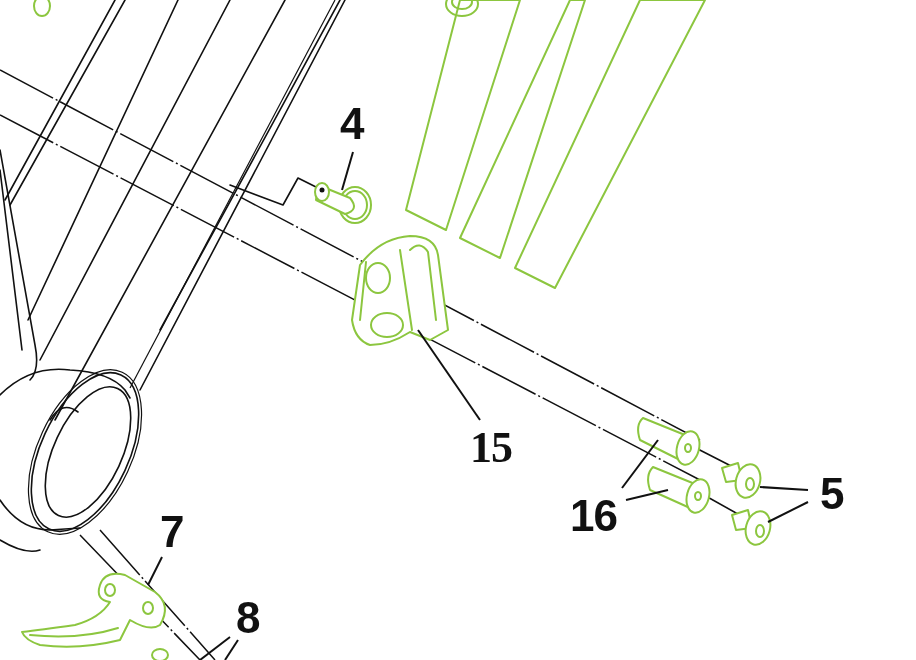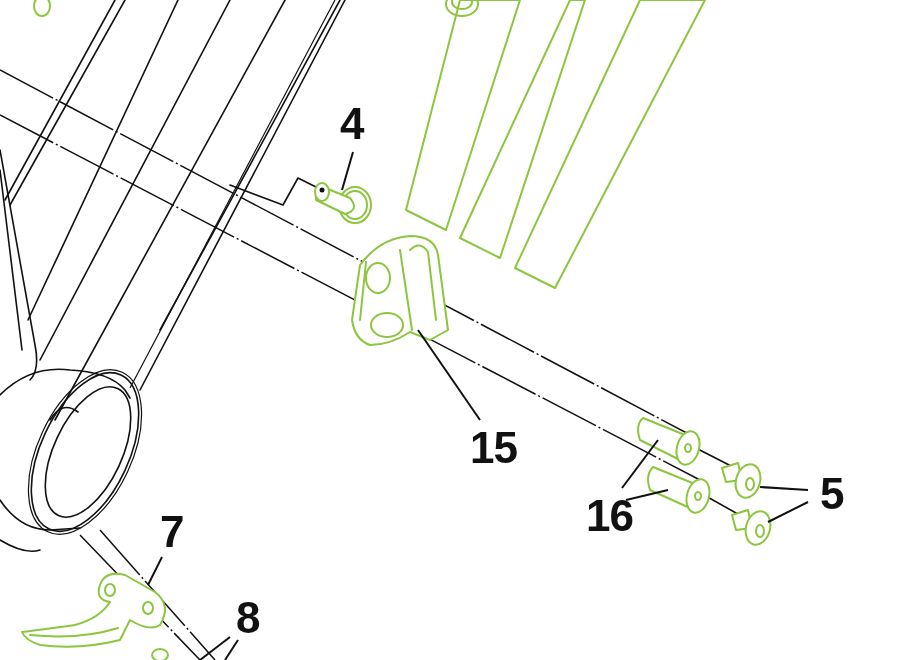--- a/index.html
+++ b/index.html
@@ -121,17 +121,17 @@
     <line class="leader" x1="626" y1="500" x2="668" y2="490"></line>
     <line class="leader" x1="808" y1="490" x2="760" y2="487"></line>
     <line class="leader" x1="808" y1="502" x2="768" y2="522"></line>
     <line class="leader" x1="162" y1="557" x2="148" y2="585"></line>
     <line class="leader" x1="230" y1="637" x2="200" y2="660"></line>
     <line class="leader" x1="238" y1="640" x2="225" y2="660"></line>
   </g>
 </svg>
 
 <div class="callout" style="left:340px; top:102px;">4</div>
-<div class="callout" style="left:470px; top:426px;">15</div>
-<div class="callout" style="left:570px; top:494px;margin-left:16px;">16</div>
+<div class="callout" style="left:470px; top:426px;font-family:Liberation Serif, serif;">15</div>
+<div class="callout" style="left:570px; top:494px;">16</div>
 <div class="callout" style="left:820px; top:472px;">5</div>
 <div class="callout" style="left:160px; top:510px;">7</div>
 <div class="callout" style="left:236px; top:596px;">8</div>
 
 </body></html>

